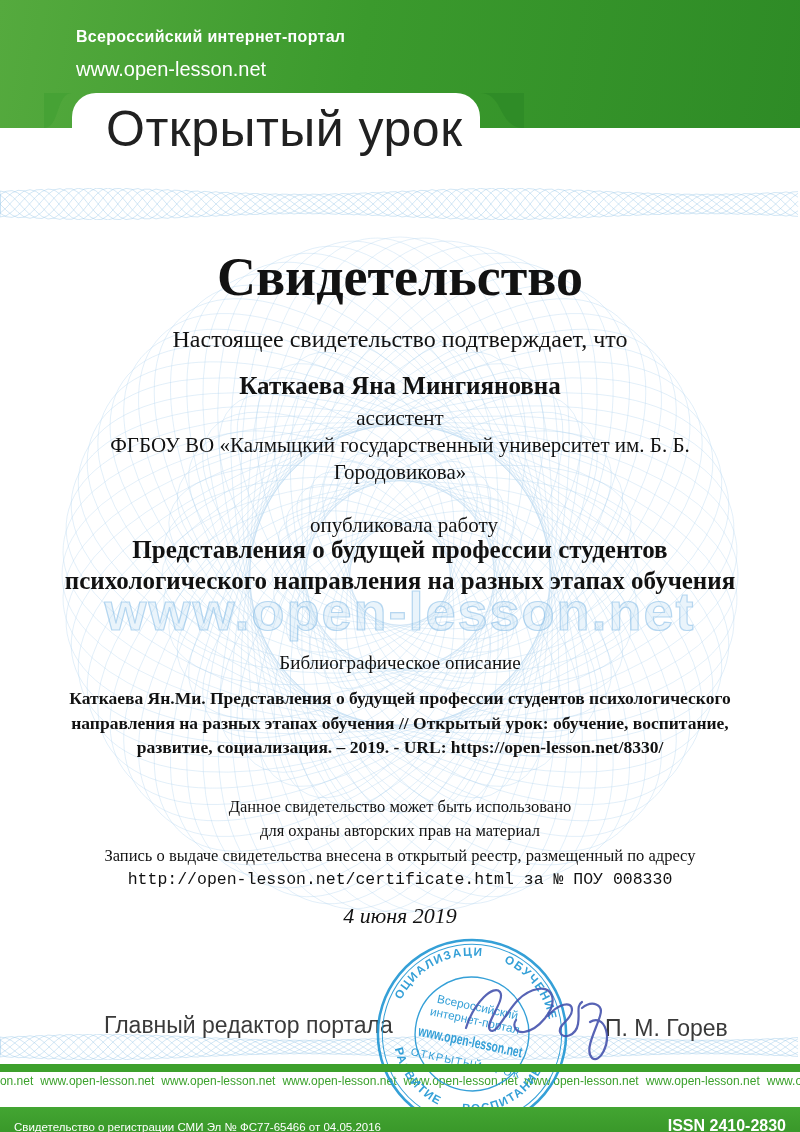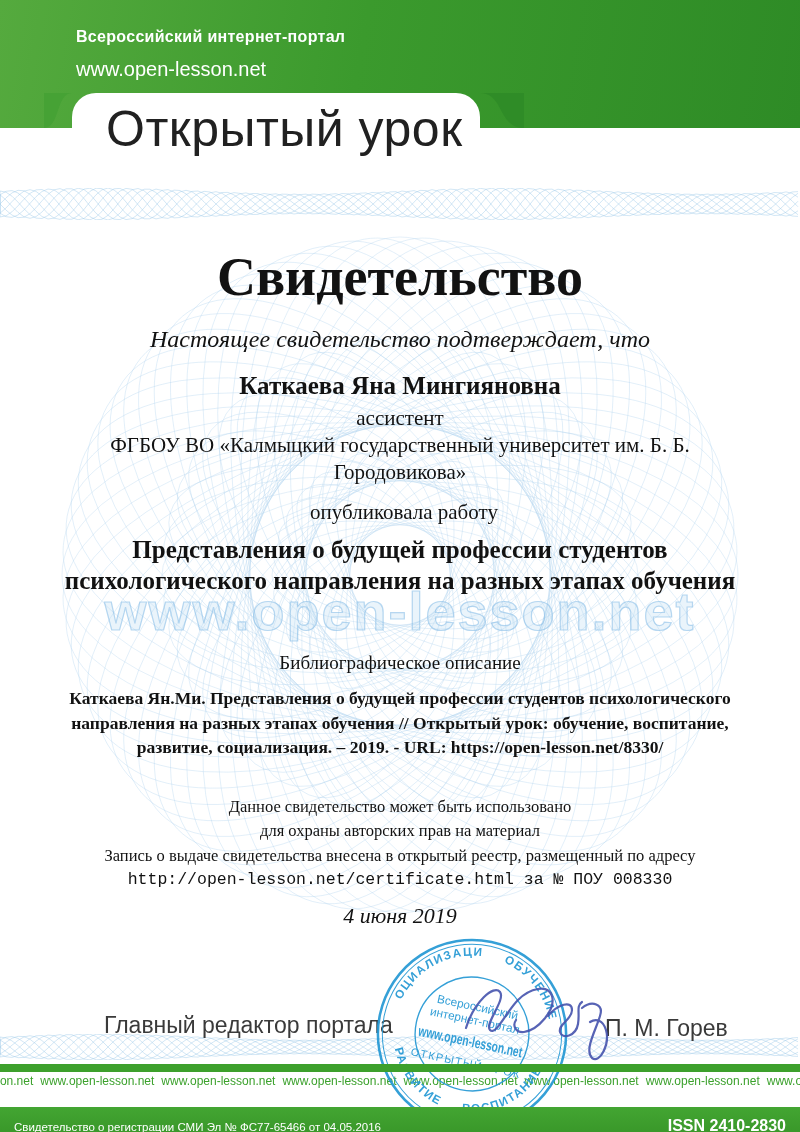--- a/index.html
+++ b/index.html
@@ -28,25 +28,25 @@
   #band-bottom{top:1034px;}
   .watermark{position:absolute;left:0;right:0;top:580px;text-align:center;z-index:0;
              font-size:54px;font-weight:bold;letter-spacing:2px;
              color:rgba(180,215,242,.28);-webkit-text-stroke:1.2px rgba(130,185,230,.55);
              white-space:nowrap;}
 
   
   .c{position:absolute;left:0;right:0;text-align:center;z-index:2;
      font-family:"Liberation Serif","DejaVu Serif",serif;color:#121212;}
   .cert-title{top:246px;font-size:54px;font-weight:bold;}
-  .confirm-line{top:326px;font-size:24px;font-style:italic;}
+  .confirm-line{top:326px;font-size:24px;}
   .person-name{top:372px;font-size:25px;font-weight:bold;}
   .person-position{top:406px;font-size:21px;}
   .organization{top:432px;left:88px;right:88px;font-size:21px;line-height:1.28;}
-  .action-line{top:500px;font-size:21px;margin-left:8px;}
+  .action-line{top:513px;font-size:21px;margin-left:8px;}
   .work-title{top:534px;left:56px;right:56px;font-size:25px;font-weight:bold;line-height:1.24;}
   .bib-label{top:652px;font-size:19px;}
   .bib-text{top:686px;left:52px;right:52px;font-size:17.5px;font-weight:bold;line-height:1.4;}
   .note1{top:797px;font-size:16.5px;}
   .note2{top:821px;font-size:16.5px;}
   .note3{top:846px;font-size:16.5px;}
   .note4{top:870px;font-size:16.5px;font-family:Liberation Mono, monospace;}
   .issue-date{top:903px;font-size:22px;font-style:italic;}
 
   

